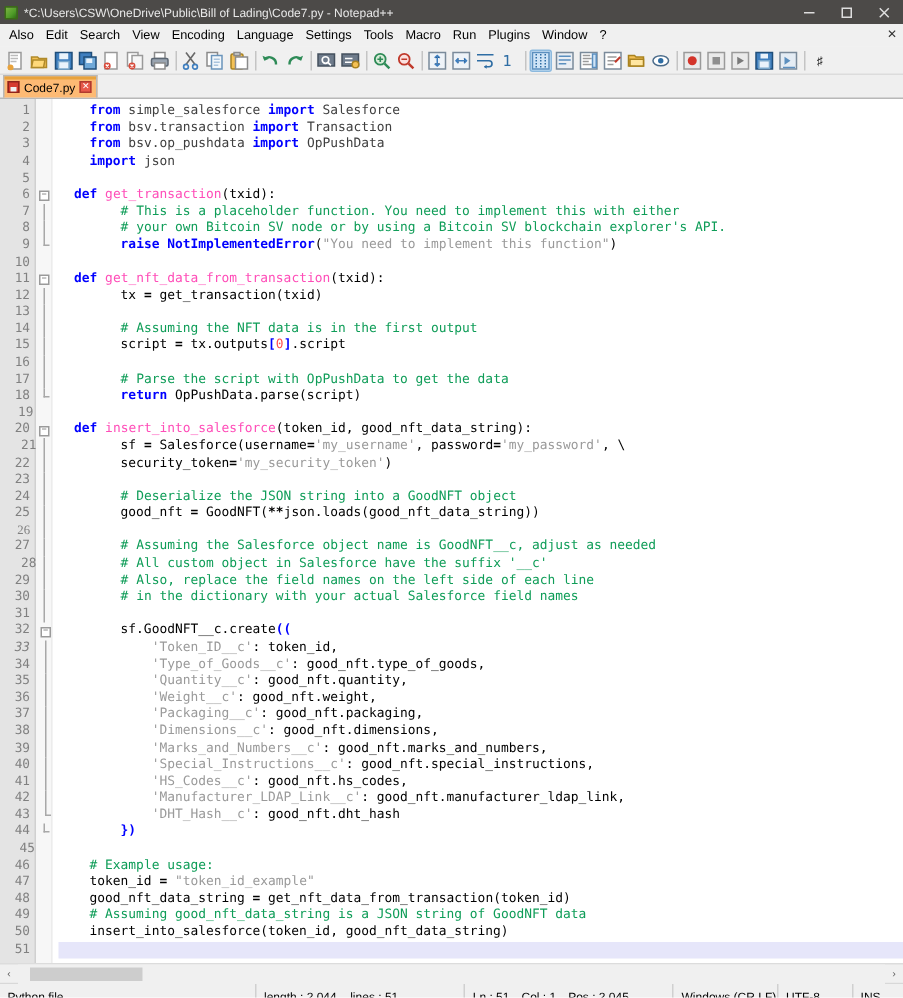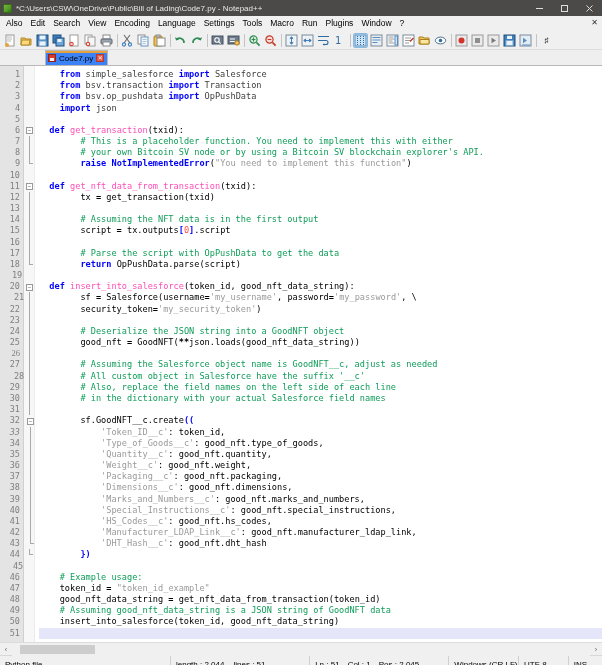--- a/index.html
+++ b/index.html
@@ -92,28 +92,27 @@
   .tabbar {
     height: 16px;
     background: #efefef;
     border-bottom: 1px solid #b8b8b8;
     display: flex;
     align-items: flex-end;
     padding-left: 2px;
   }
   .tab {
     height: 15px;
-    background: #3b82f6;
+    background: #fdba74;
     border: 1px solid #b8b8b8;
     border-bottom: none;
     display: flex; align-items: center;
     padding: 0 3px 0 2px;
     font-size: 8px;
     position: relative;
-    margin-left: 43px;
   }
   .tab::after {
     content: "";
     position: absolute; left: 0; right: 0; top: 0;
     height: 2px; background: #e8a33d;
   }
   .tab-save-icon {
     width: 8px; height: 8px;
     margin-right: 3px;
     background: #d63a2f;

